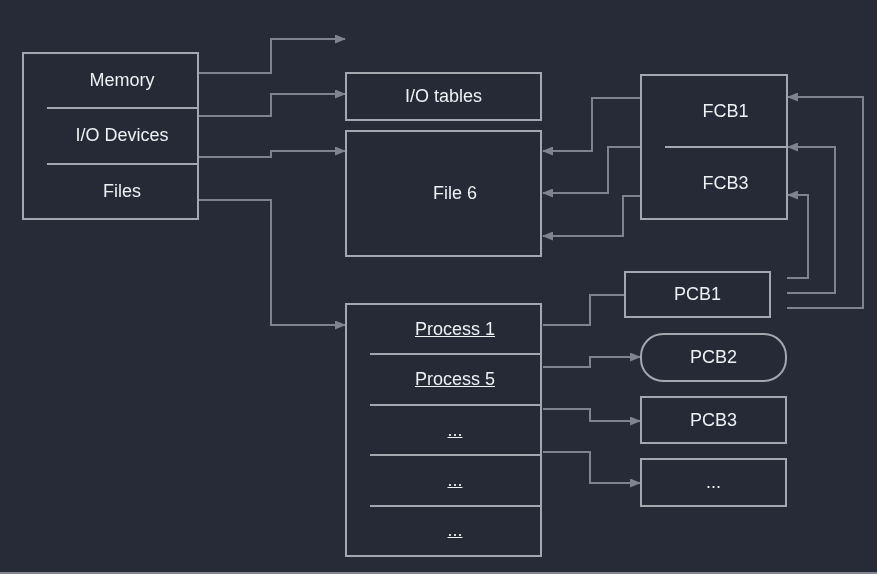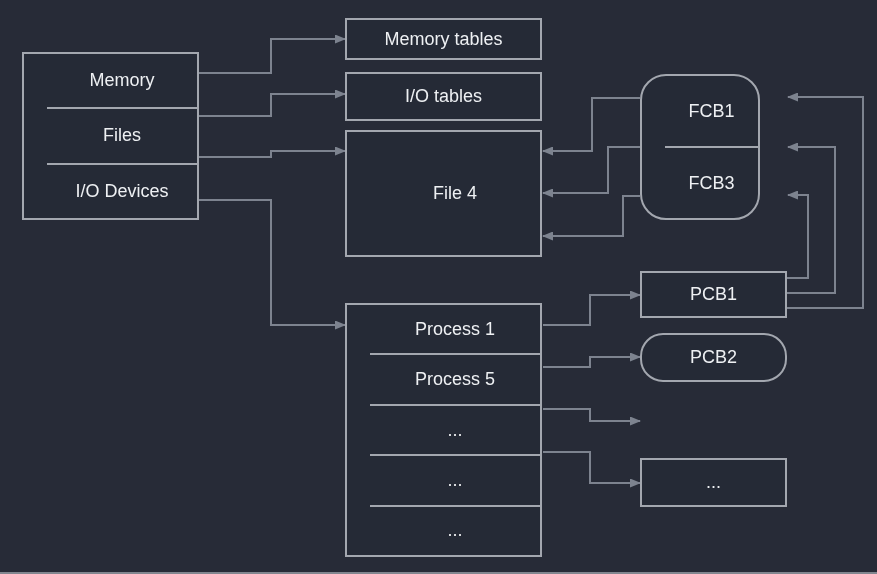--- a/index.html
+++ b/index.html
@@ -98,43 +98,43 @@
     <polyline points="543,367 590,367 590,357 640,357" marker-end="url(#arrow)"></polyline>
     <polyline points="543,409 590,409 590,421 640,421" marker-end="url(#arrow)"></polyline>
     <polyline points="543,452 590,452 590,483 640,483" marker-end="url(#arrow)"></polyline>
     <polyline points="787,278 808,278 808,195 788,195" marker-end="url(#arrow)"></polyline>
     <polyline points="787,293 835,293 835,147 788,147" marker-end="url(#arrow)"></polyline>
     <polyline points="787,308 863,308 863,97 788,97" marker-end="url(#arrow)"></polyline>
   </svg>
 
   <div class="tbl" style="left:22px; top:52px; width:177px; height:168px;">
     <div class="row">Memory</div>
+    <div class="row">I/O Devices</div>
     <div class="row">Files</div>
-    <div class="row">I/O Devices</div>
   </div>
 
-  <div class="box" style="left:345px; top:18px; width:197px; height:42px;">Memory tables</div>
 
   <div class="box" style="left:345px; top:72px; width:197px; height:49px;">I/O tables</div>
 
   <div class="tbl" style="left:345px; top:130px; width:197px; height:127px;">
-    <div class="row">File 4</div>
+    <div class="row">File 6</div>
   </div>
 
-  <div class="tbl" style="left:345px; top:303px; width:197px; height:254px;">
+  <div class="tbl" style="left:345px; top:303px; width:197px; height:254px;text-decoration:underline;">
     <div class="row">Process 1</div>
     <div class="row">Process 5</div>
     <div class="row">...</div>
     <div class="row">...</div>
     <div class="row">...</div>
   </div>
 
-  <div class="tbl" style="left:640px; top:74px; width:120px; height:146px;border-radius:26px;">
+  <div class="tbl" style="left:640px; top:74px; width:148px; height:146px;">
     <div class="row">FCB1</div>
     <div class="row">FCB3</div>
   </div>
 
-  <div class="box" style="left:640px; top:271px; width:147px; height:47px;">PCB1</div>
+  <div class="box" style="left:624px; top:271px; width:147px; height:47px;">PCB1</div>
   <div class="box" style="left:640px; top:333px; width:147px; height:49px;border-radius:23px;">PCB2</div>
+  <div class="box" style="left:640px; top:396px; width:147px; height:48px;">PCB3</div>
   <div class="box" style="left:640px; top:458px; width:147px; height:49px;">...</div>
 
   <div class="bottom-edge"></div>
 </div>
 
 </body></html>

